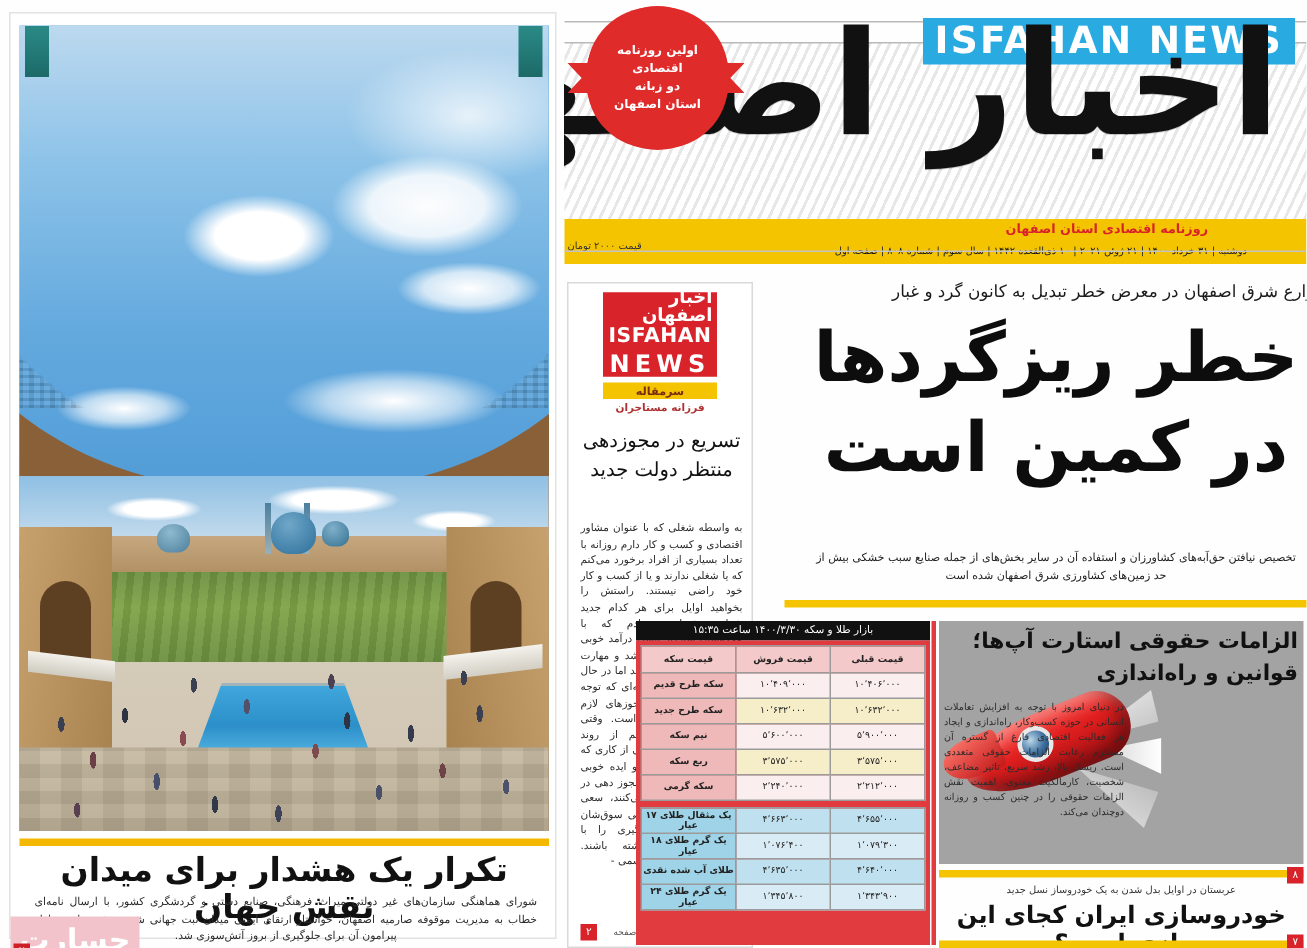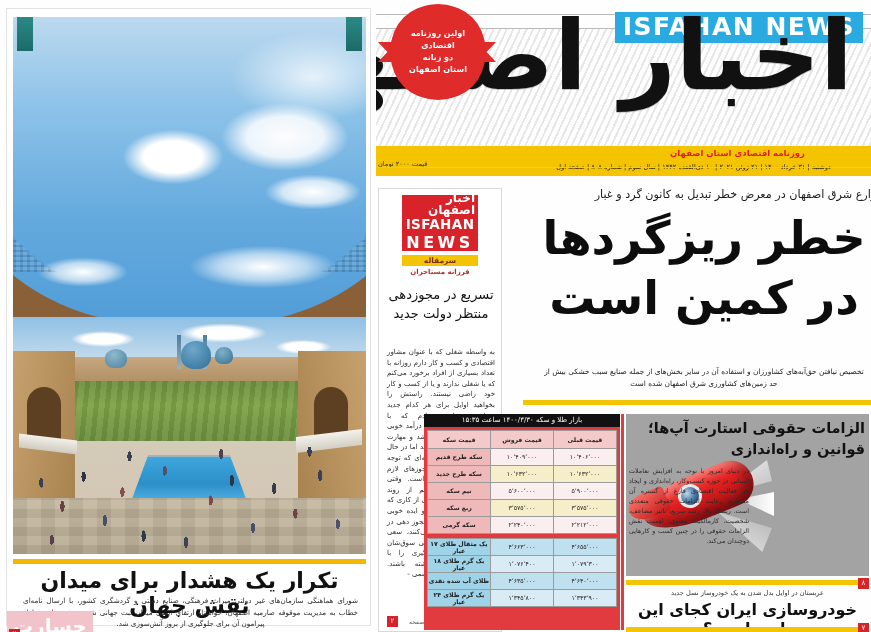--- a/index.html
+++ b/index.html
@@ -719,21 +719,21 @@
       <div>قوانین و راه‌اندازی</div>
     </div>
     <div class="rocket-wrap">
       <div class="fin-top"></div>
       <div class="fin-bot"></div>
       <div class="fin-mid"></div>
       <div class="rocket-body"></div>
       <div class="rocket-nose"></div>
       <div class="rocket-win"></div>
     </div>
-    <div class="startup-body">در دنیای امروز با توجه به افزایش تعاملات انسانی در حوزه کسب‌وکار، راه‌اندازی و ایجاد هر فعالیت اقتصادی فارغ از گستره آن مستلزم رعایت الزامات حقوقی متعددی است. ریسک بالا، رشد سریع، تاثیر مضاعف، شخصیت، کارمالکیت معنوی، اهمیت نقش الزامات حقوقی را در چنین کسب و کارهایی دوچندان می‌کند.</div>
+    <div class="startup-body">در دنیای امروز با توجه به افزایش تعاملات انسانی در حوزه کسب‌وکار، راه‌اندازی و ایجاد هر فعالیت اقتصادی فارغ از گستره آن مستلزم رعایت الزامات حقوقی متعددی است. ریسک بالا، رشد سریع، تاثیر مضاعف، شخصیت، کارمالکیت معنوی، اهمیت نقش الزامات حقوقی را در چنین کسب و روزانه دوچندان می‌کند.</div>
   </div>
 
   <div class="auto">
     <div class="auto-rule-top"></div>
     <div class="auto-pg-top">۸</div>
     <div class="auto-kicker">عربستان در اوایل بدل شدن به یک خودروساز نسل جدید</div>
     <div class="auto-head">خودروسازی ایران کجای این بازی است؟</div>
     <div class="auto-rule-bot"></div>
     <div class="auto-pg-bot">۷</div>
   </div>

